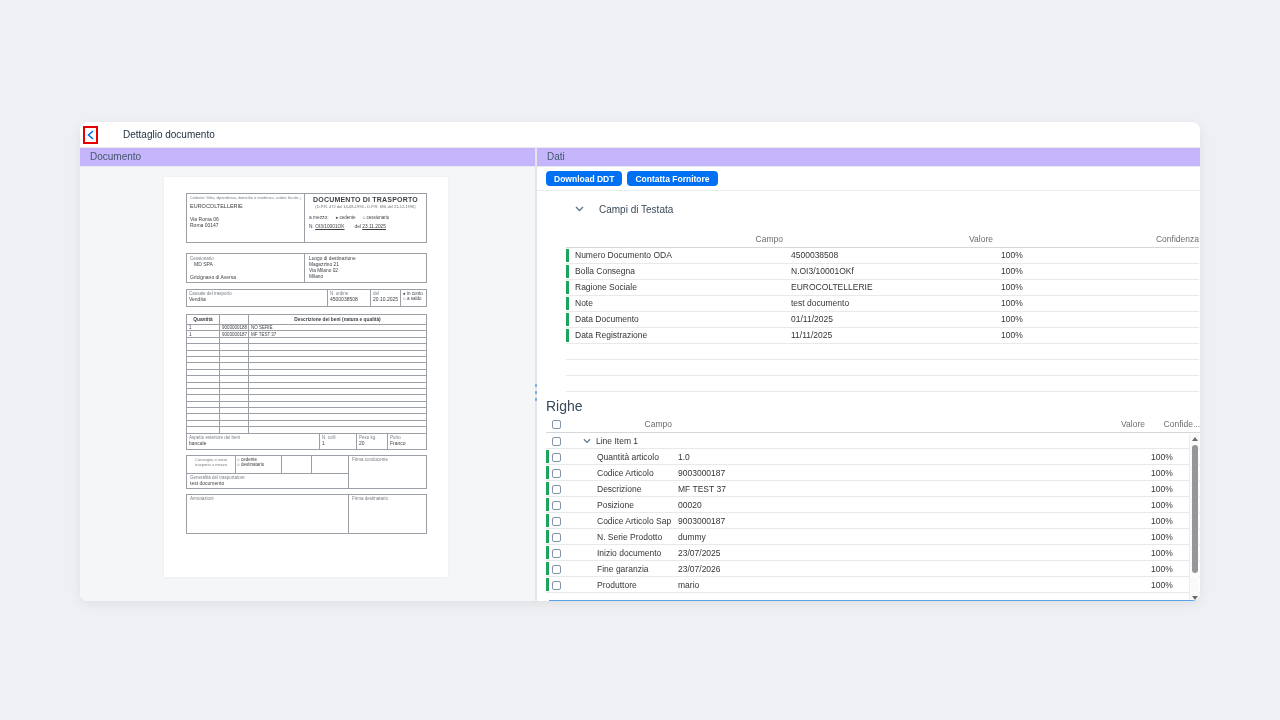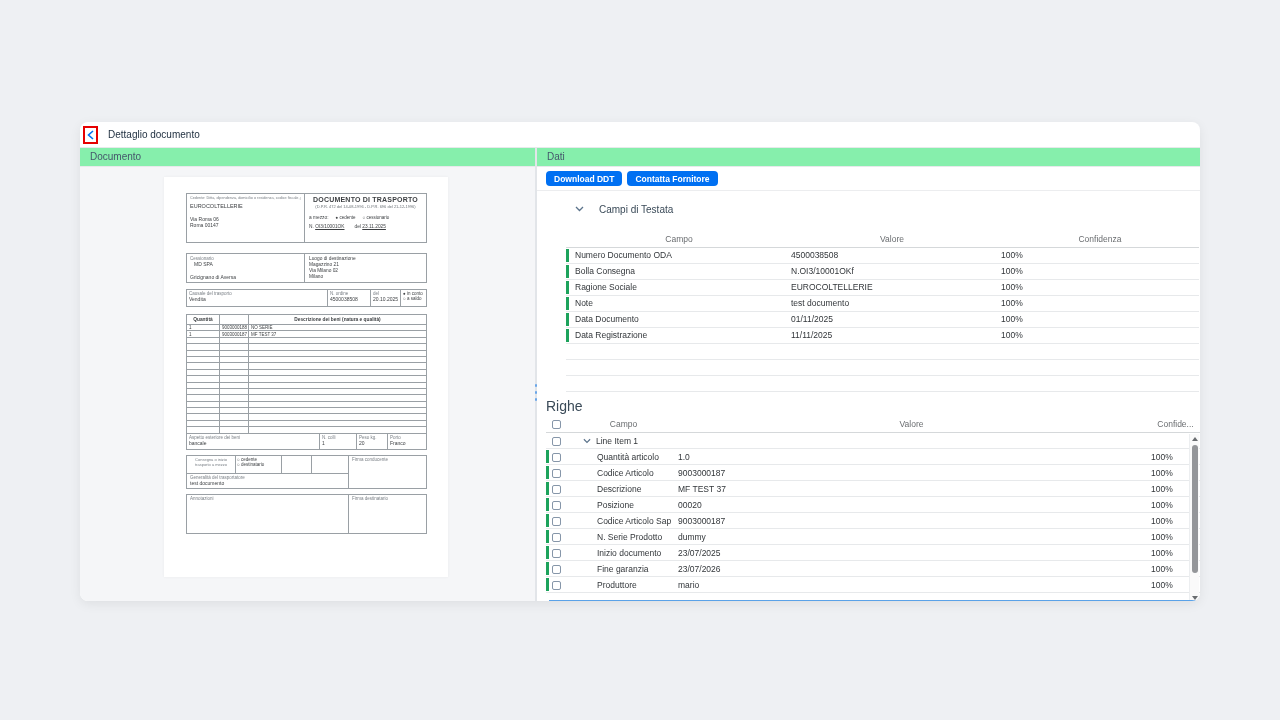--- a/index.html
+++ b/index.html
@@ -5,33 +5,33 @@
   * { margin:0; padding:0; box-sizing:border-box; font-family:"Liberation Sans", sans-serif; }
   html,body { width:1280px; height:720px; background:#eef0f3; overflow:hidden; }
 
   .card { position:absolute; left:80px; top:122px; width:1120px; height:479px;
           background:#fff; border-radius:8px; box-shadow:0 3px 12px rgba(0,0,0,.07); overflow:hidden; }
 
   
   .titlebar { height:26px; display:flex; align-items:center; padding-left:3px; border-bottom:1px solid #e7e9eb; }
   .back-highlight { width:15px; height:18px; border:2px solid #e60000; display:flex; align-items:center; justify-content:center; }
   .back-btn { background:none; border:none; cursor:pointer; width:11px; height:14px; display:flex; align-items:center; justify-content:center; padding:0; }
-  .title { font-size:10px; color:#1d2d3e; margin-left:10px; }
+  .title { font-size:10px; color:#1d2d3e; margin-left:25px; }
 
   .content { display:flex; height:453px; }
 
   
   .left-panel  { width:456px; display:flex; flex-direction:column; border-right:0; }
   .splitter { width:2px; background:#e2e5e9; position:relative; cursor:col-resize; }
   .grip { position:absolute; left:0; top:236px; width:2px; height:3px; background:#6aa6e8; border-radius:1px;
           box-shadow:0 7px 0 #6aa6e8, 0 14px 0 #6aa6e8; }
   .right-panel { flex:1; display:flex; flex-direction:column; background:#fff; position:relative; }
 
   .panel-header { height:19px; line-height:18px; padding-left:10px; font-size:10px; color:#45576b;
-                  background:#86efac; border-bottom:1px solid #e7e9eb; }
+                  background:#c4b5fd; border-bottom:1px solid #e7e9eb; }
 
   
   .doc-area { flex:1; background:#f5f6f8; position:relative; }
   .doc-page { position:absolute; left:84px; top:10px; width:284px; height:400px; background:#fff;
               box-shadow:0 0 3px rgba(0,0,0,.05); padding:16px 21px 0 22px; overflow:hidden; }
   .doc-page, .doc-page * { color:#3c3f42; white-space:nowrap; }
   .dbox { border:1px solid #9aa0a5; display:flex; }
   .tiny  { font-size:4.5px; color:#7b8187; overflow:hidden; }
   .dval  { font-size:5.5px; }
   .dval2 { font-size:5px; }
@@ -78,21 +78,21 @@
   
   .toolbar { height:24px; display:flex; align-items:center; gap:5px; padding-left:9px; border-bottom:1px solid #ecedef; }
   .btn-primary { background:#0070f2; color:#fff; border:none; border-radius:4px; font-size:8.5px; font-weight:bold;
                  height:15px; padding:0 8px; cursor:pointer; }
 
   .testata-title-row { margin:10px 0 0 38px; height:16px; display:flex; align-items:center; gap:15px;
                        font-size:10px; color:#3a4a58; }
   .chev { display:flex; align-items:center; cursor:pointer; }
 
   table.data-table { border-collapse:collapse; table-layout:fixed; font-size:8.5px; }
-  table.data-table th { font-weight:normal; color:#6a6d70; text-align:center; height:16px;
+  table.data-table th { font-weight:normal; color:#6a6d70; text-align:right; height:16px;
                         border-bottom:1px solid #d5d8da; overflow:hidden; white-space:nowrap; }
   table.data-table td { height:16px; border-bottom:1px solid #e7e9eb; color:#32363a; position:relative;
                         overflow:hidden; white-space:nowrap; }
 
   .testata-table { margin:14px 0 0 29px; width:633px; }
   .testata-table th:nth-child(1), .testata-table td:nth-child(1) { padding-left:9px; }
   .testata-table th:nth-child(2), .testata-table td:nth-child(2) { padding-left:8px; }
   .testata-table th:nth-child(3), .testata-table td:nth-child(3) { padding-left:8px; }
   td.accent::before { content:''; position:absolute; left:0; top:1px; bottom:1px; width:3px; background:#1da35c; }
   .conf-val { color:#1a9a54; }

